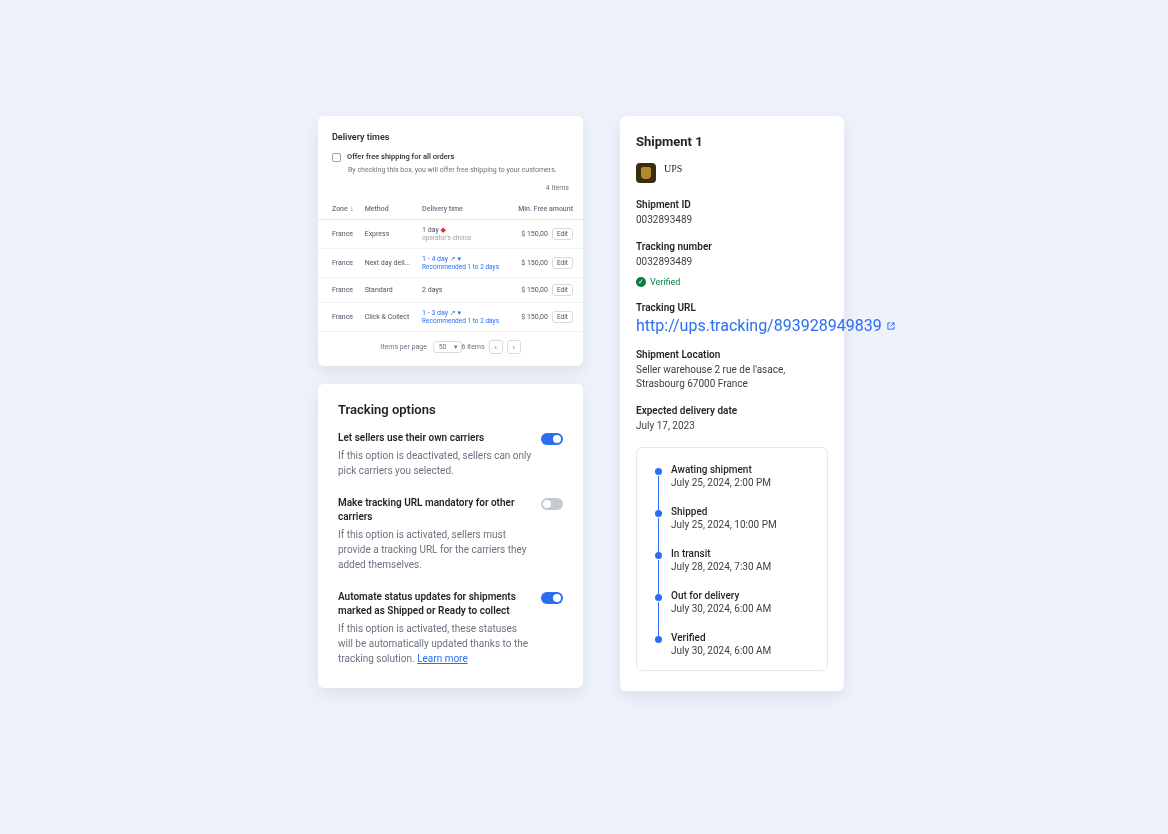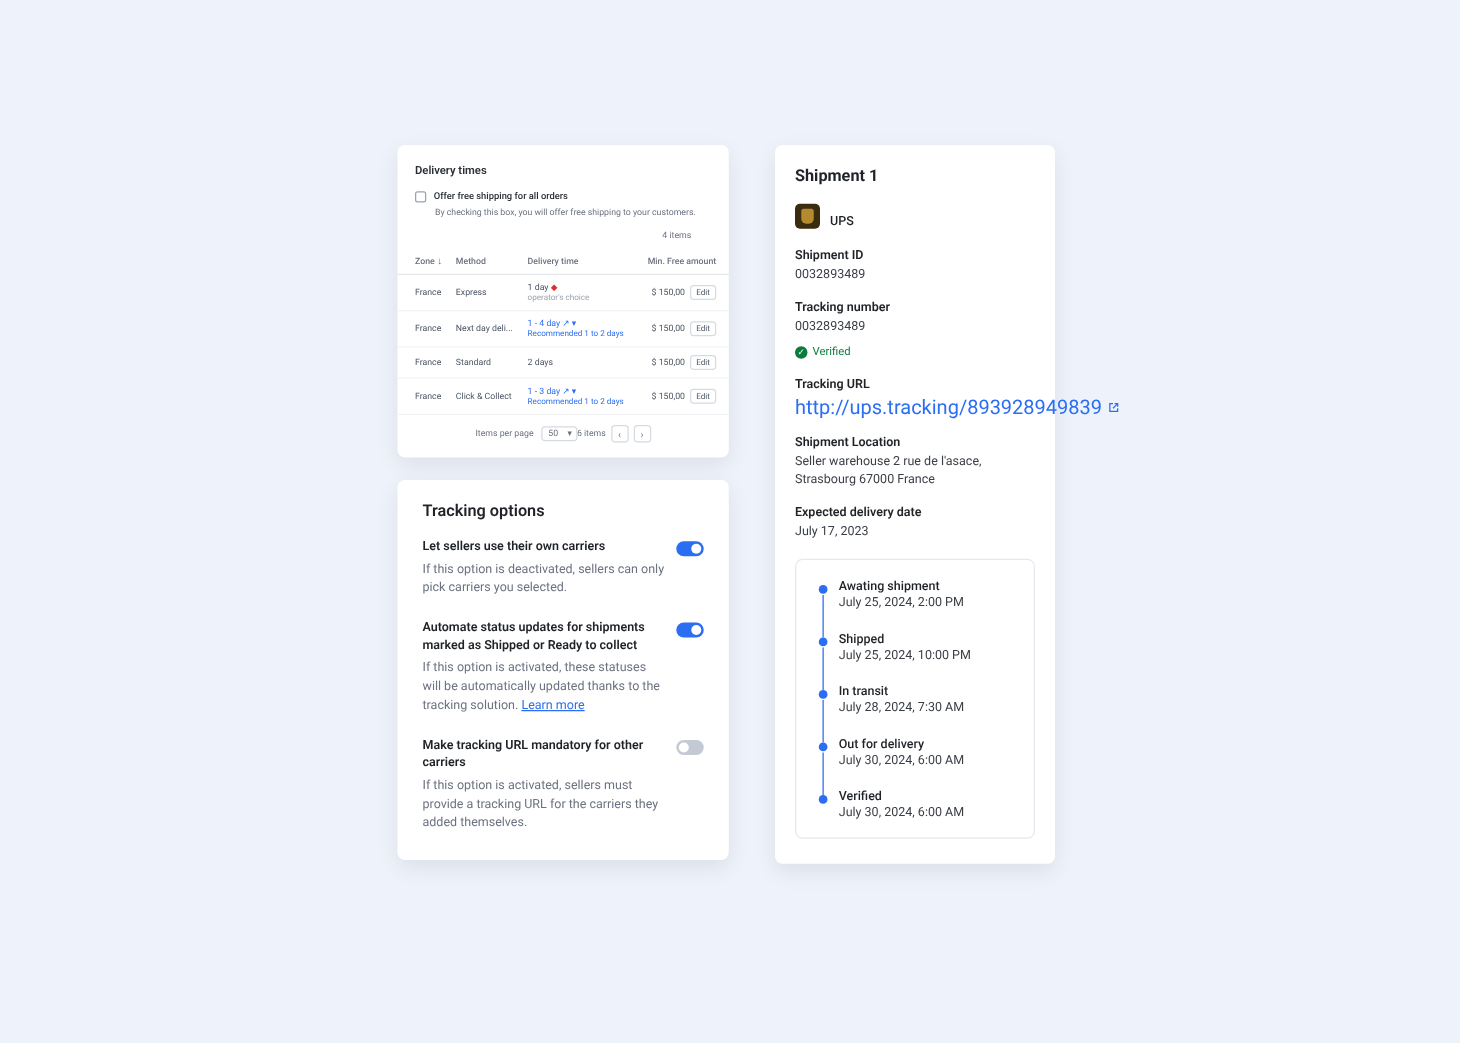--- a/index.html
+++ b/index.html
@@ -34,21 +34,21 @@
   }
   .dt-reco .ic {
     position:absolute; left:10px; top:10px; width:10px; height:10px;
     color:#2b6ef2; font-size:10px; line-height:1;
   }
   .dt-reco a { color:#2b6ef2; text-decoration:underline; }
   .dt-free { padding: 0 14px 4px; display:flex; align-items:flex-start; gap:6px; }
   .dt-free .cbx { width:9px; height:9px; border:1px solid #9aa3af; border-radius:2px; margin-top:1px; flex-shrink:0; }
   .dt-free-label { font-size:7.5px; color:#2a2f36; font-weight:500; }
   .dt-free-sub { font-size:7px; color:#6b7280; padding:0 14px 10px 30px; }
-  .dt-count { font-size:7px; color:#6b7280; text-align:right; padding:0 30px 6px; }
+  .dt-count { font-size:7px; color:#6b7280; text-align:right; padding:0 14px 6px; }
   .dt-table { width:100%; border-collapse:collapse; }
   .dt-table th {
     font-size:7px; color:#6b7280; font-weight:500; text-align:left;
     padding:6px 4px; border-bottom:1px solid #e5e7eb;
   }
   .dt-table th:first-child, .dt-table td:first-child { padding-left:14px; }
   .dt-table th:last-child, .dt-table td:last-child { padding-right:10px; }
   .dt-table td {
     font-size:7px; color:#4b5563; padding:6px 4px; border-bottom:1px solid #f1f3f6;
     vertical-align:middle;
@@ -91,21 +91,21 @@
   .toggle::after { content:""; position:absolute; top:2px; width:8px; height:8px; border-radius:50%; background:#fff; }
   .toggle.on::after { right:2px; }
   .toggle.off::after { left:2px; }
 
   
   .card.shipment {
     left:620px; top:116px; width:224px;
     padding:18px 16px 20px;
   }
   .sh-title { font-size:13px; font-weight:700; color:#1f2328; margin-bottom:14px; }
-  .sh-carrier { display:flex; align-items:flex-end; gap:8px; margin-bottom:16px; }
+  .sh-carrier { display:flex; align-items:flex-start; gap:8px; margin-bottom:16px;font-family:Liberation Serif, serif; }
   .sh-logo { width:20px; height:20px; border-radius:4px; background:#3a2c0f; display:flex; align-items:center; justify-content:center; }
   .sh-logo .inner { width:10px; height:12px; background:#b58a2e; border-radius:2px 2px 4px 4px; }
   .sh-carrier-name { font-size:10px; color:#1f2328; font-weight:500;}
   .sh-field { margin-bottom:14px; }
   .sh-label { font-size:10px; font-weight:600; color:#1f2328; margin-bottom:3px; }
   .sh-val { font-size:10px; color:#3a3f46; line-height:1.4; }
   .sh-link { color:#2b6ef2; text-decoration:none; display:inline-flex; align-items:center; gap:4px; }
   .ext-icon { width:10px; height:10px; }
   .sh-badge { display:inline-flex; align-items:center; gap:4px; font-size:9px; color:#0a7d3d; margin-top:4px; }
   .sh-badge .dot-ic { width:10px; height:10px; border-radius:50%; background:#0a7d3d; display:flex; align-items:center; justify-content:center; color:#fff; font-size:7px; }
@@ -189,28 +189,28 @@
 
   <div class="card tracking">
     <div class="tr-title">Tracking options</div>
     <div id="tr-opts">
         <div class="tr-opt">
           <div class="tr-opt-title">Let sellers use their own carriers</div>
           <div class="tr-opt-desc">If this option is deactivated, sellers can only pick carriers you selected.</div>
           <div class="toggle on"></div>
         </div>
         <div class="tr-opt">
+          <div class="tr-opt-title">Make tracking URL mandatory for other carriers</div>
+          <div class="tr-opt-desc">If this option is activated, sellers must provide a tracking URL for the carriers they  added themselves.</div>
+          <div class="toggle off"></div>
+        </div>
+        <div class="tr-opt">
           <div class="tr-opt-title">Automate status updates for shipments marked as Shipped or Ready to collect</div>
           <div class="tr-opt-desc">If this option is activated, these statuses will be automatically updated thanks to the tracking solution. <a href="#">Learn more</a></div>
           <div class="toggle on"></div>
-        </div>
-        <div class="tr-opt">
-          <div class="tr-opt-title">Make tracking URL mandatory for other carriers</div>
-          <div class="tr-opt-desc">If this option is activated, sellers must provide a tracking URL for the carriers they  added themselves.</div>
-          <div class="toggle off"></div>
         </div>
       </div>
   </div>
 
   <div class="card shipment">
     <div class="sh-title">Shipment 1</div>
     <div class="sh-carrier">
       <div class="sh-logo">
           <div class="inner"></div>
         </div>

